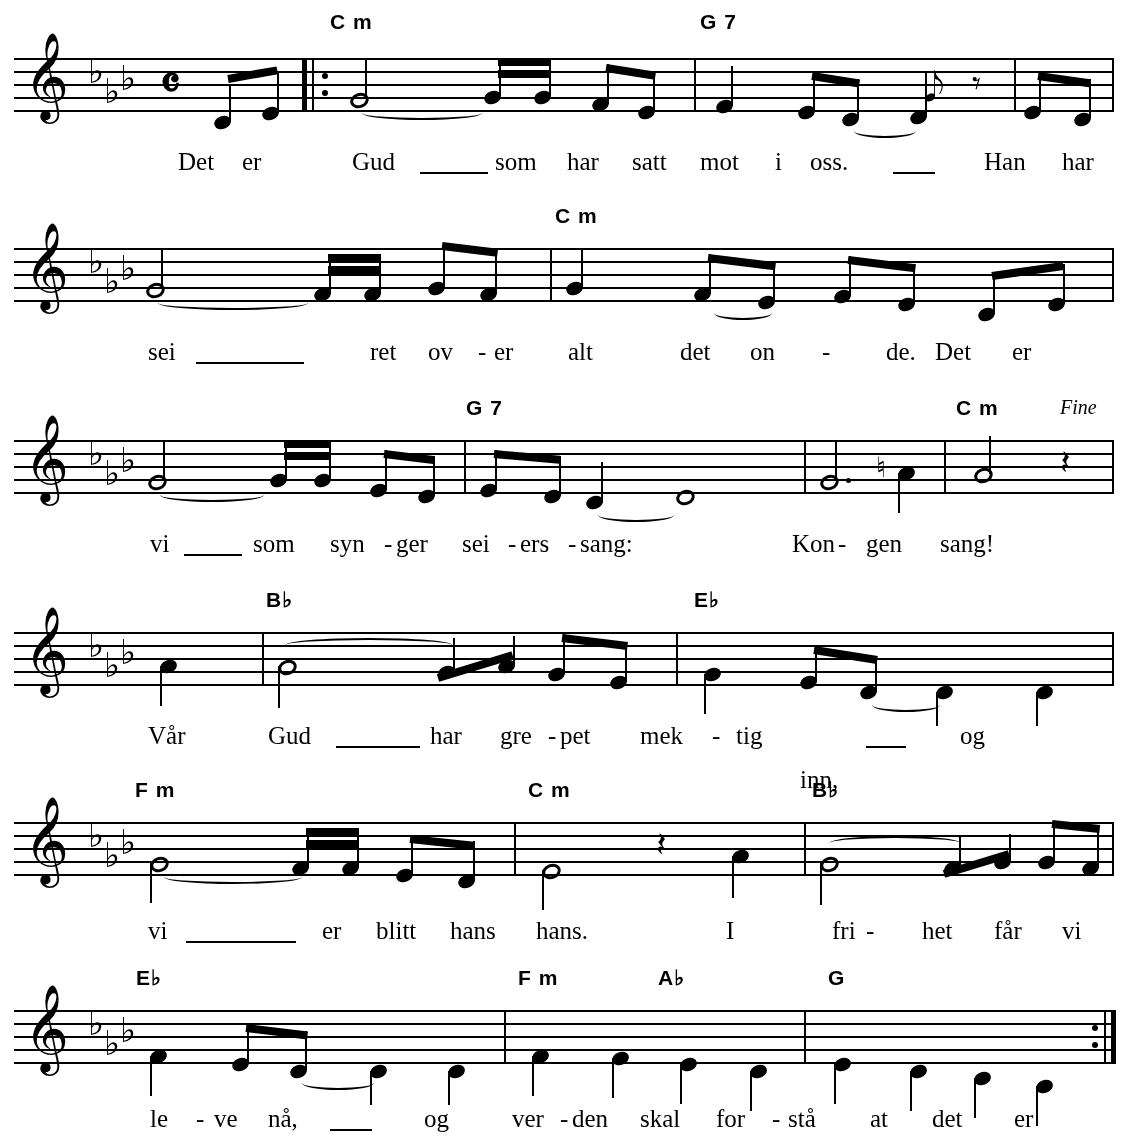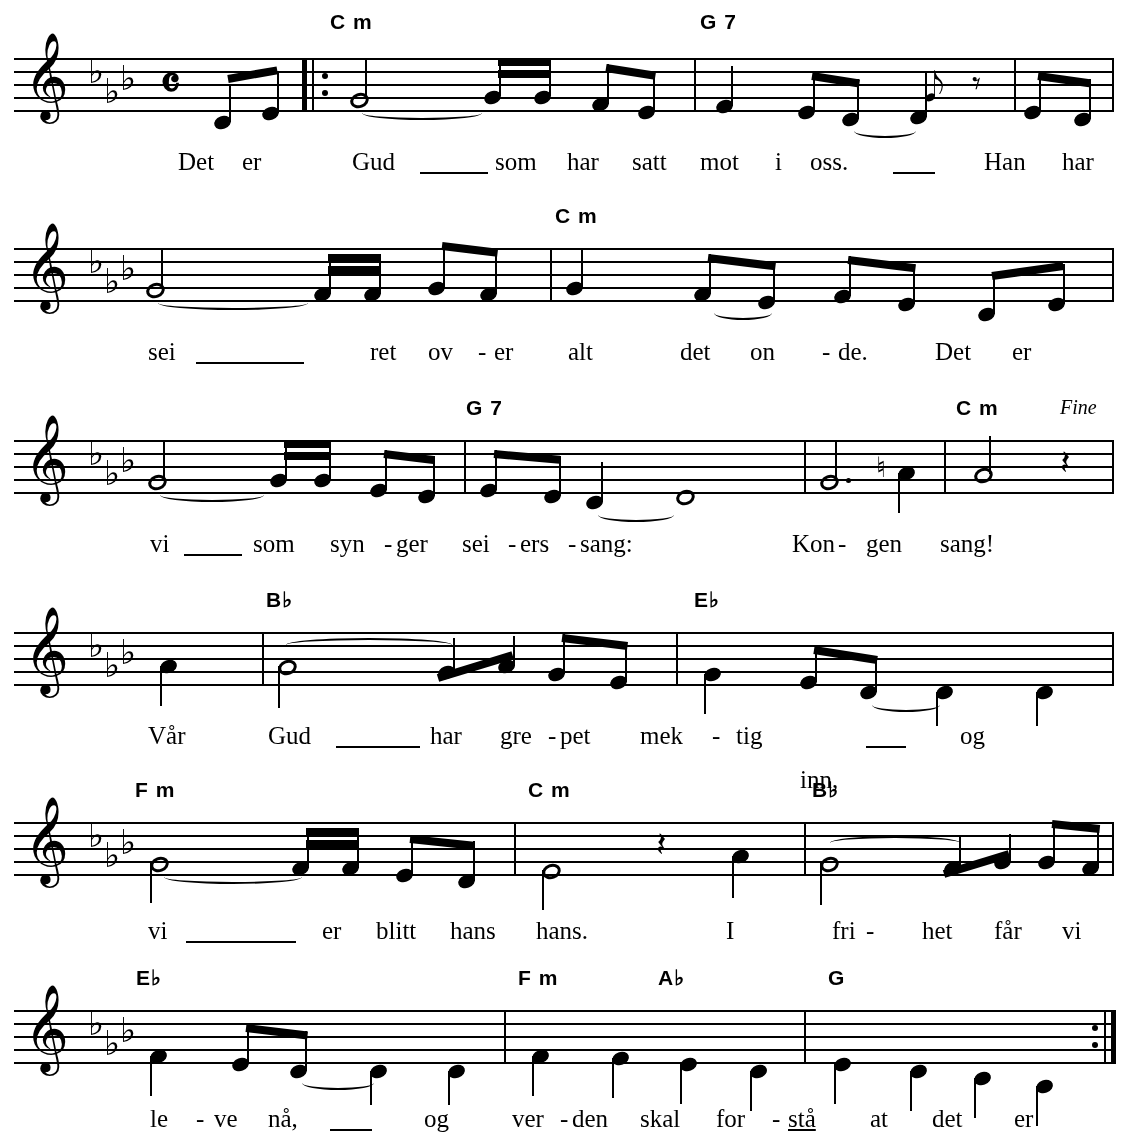--- a/index.html
+++ b/index.html
@@ -242,21 +242,21 @@
       <span class="lyric" style="left:148px;">sei</span>
       <span class="ext" style="left:196px;width:108px;top:24px;"></span>
       <span class="lyric" style="left:370px;">ret</span>
       <span class="lyric" style="left:428px;">ov</span>
       <span class="lyric" style="left:478px;">-</span>
       <span class="lyric" style="left:494px;">er</span>
       <span class="lyric" style="left:568px;">alt</span>
       <span class="lyric" style="left:680px;">det</span>
       <span class="lyric" style="left:750px;">on</span>
       <span class="lyric" style="left:822px;">-</span>
-      <span class="lyric" style="left:838px;">de.</span>
+      <span class="lyric" style="left:886px;">de.</span>
       <span class="lyric" style="left:935px;">Det</span>
       <span class="lyric" style="left:1012px;">er</span>
     </div>
   </div>
 
   <div class="system" style="top:440px;">
     <div class="staff">
       <div class="line"></div>
       <div class="line"></div>
       <div class="line"></div>
@@ -657,20 +657,20 @@
       <span class="lyric" style="left:214px;">ve</span>
       <span class="lyric" style="left:268px;">nå,</span>
       <span class="ext" style="left:330px;width:42px;top:24px;"></span>
       <span class="lyric" style="left:424px;">og</span>
       <span class="lyric" style="left:512px;">ver</span>
       <span class="lyric" style="left:560px;">-</span>
       <span class="lyric" style="left:572px;">den</span>
       <span class="lyric" style="left:640px;">skal</span>
       <span class="lyric" style="left:716px;">for</span>
       <span class="lyric" style="left:772px;">-</span>
-      <span class="lyric" style="left:788px;text-decoration:underline;">stå</span>
+      <span class="lyric" style="left:788px;">stå</span>
       <span class="lyric" style="left:870px;">at</span>
       <span class="lyric" style="left:932px;">det</span>
       <span class="lyric" style="left:1014px;">er</span>
     </div>
   </div>
 
 </div>
 
 </body></html>

